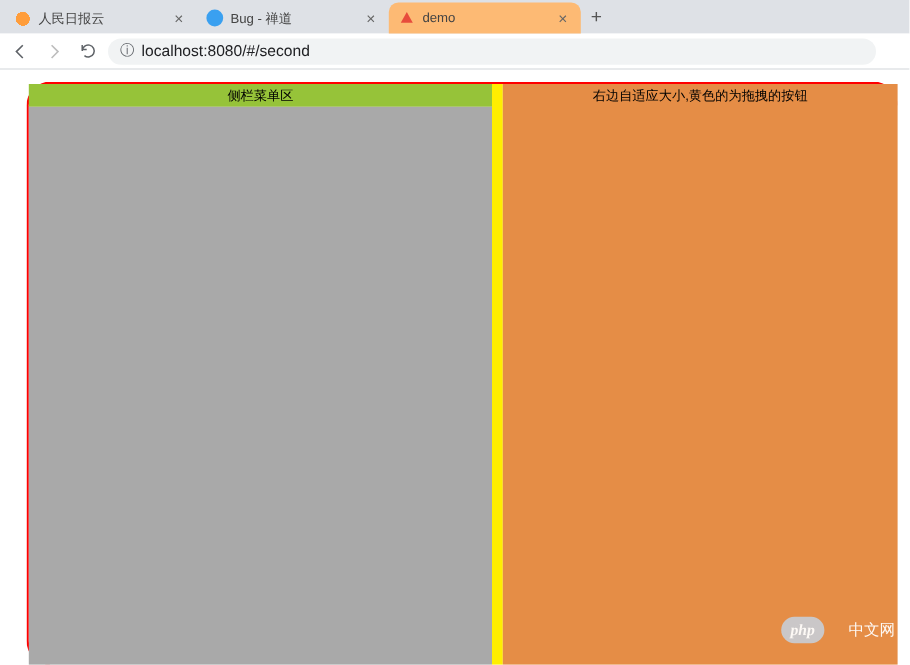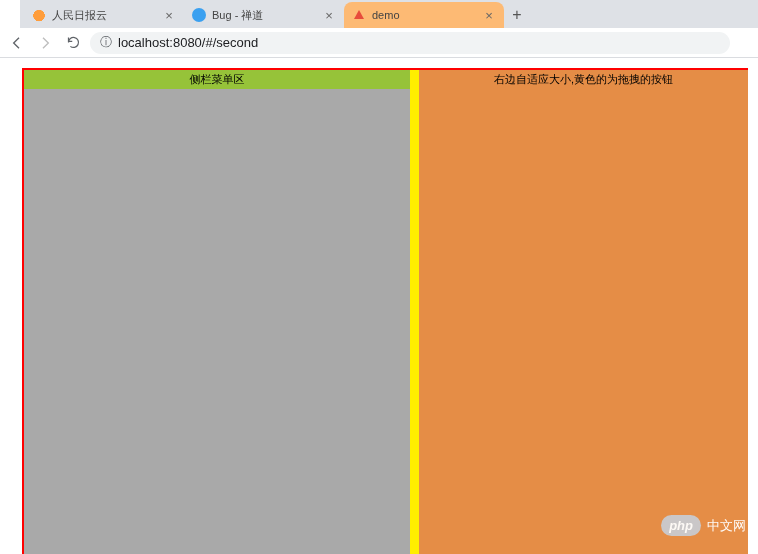--- a/index.html
+++ b/index.html
@@ -12,21 +12,20 @@
       overflow: hidden;
       position: relative;
     }
     
     .chrome-tabs {
       height: 28px;
       background: #dee1e6;
       display: flex;
       align-items: flex-end;
       padding-left: 4px;
-      margin-left: 20px;
     }
     .tab {
       height: 26px;
       display: flex;
       align-items: center;
       padding: 0 8px;
       font-size: 11px;
       color: #444;
       gap: 6px;
       min-width: 160px;
@@ -75,20 +74,21 @@
     .page {
       position: absolute;
       left: 22px; right: 10px; top: 68px; bottom: 0;
       background: #fff;
     }
     .layout {
       display: flex;
       height: 100%;
       border-top: 2px solid red;
       border-left: 2px solid red;
+      border-radius: 20px;
     }
     .panel-left {
       width: 386px;
       display: flex;
       flex-direction: column;
     }
     .panel-left-header {
       background: #96c339;
       color: #000;
       text-align: center;
@@ -127,23 +127,24 @@
       content: ""; position: absolute; right: -2px; top: -4px;
       border-left: 8px solid #d83a3a;
       border-top: 5px solid transparent;
       border-bottom: 5px solid transparent;
     }
     .annotation-text { margin-left: 30px; font-size: 18px; }
     
     .watermark {
       position: absolute;
       right: 12px; bottom: 18px;
-      display: flex; align-items: center; gap: 6px;
+      display: flex; align-items: center; gap: 20px;
       font-size: 13px; color: #fff;
       opacity: 0.95;
+      font-family: Liberation Serif, serif;
     }
     .watermark .php-badge {
       background: #c9cbcf;
       color: #fff;
       font-weight: bold;
       font-style: italic;
       padding: 3px 8px;
       border-radius: 12px;
       font-size: 13px;
     }

